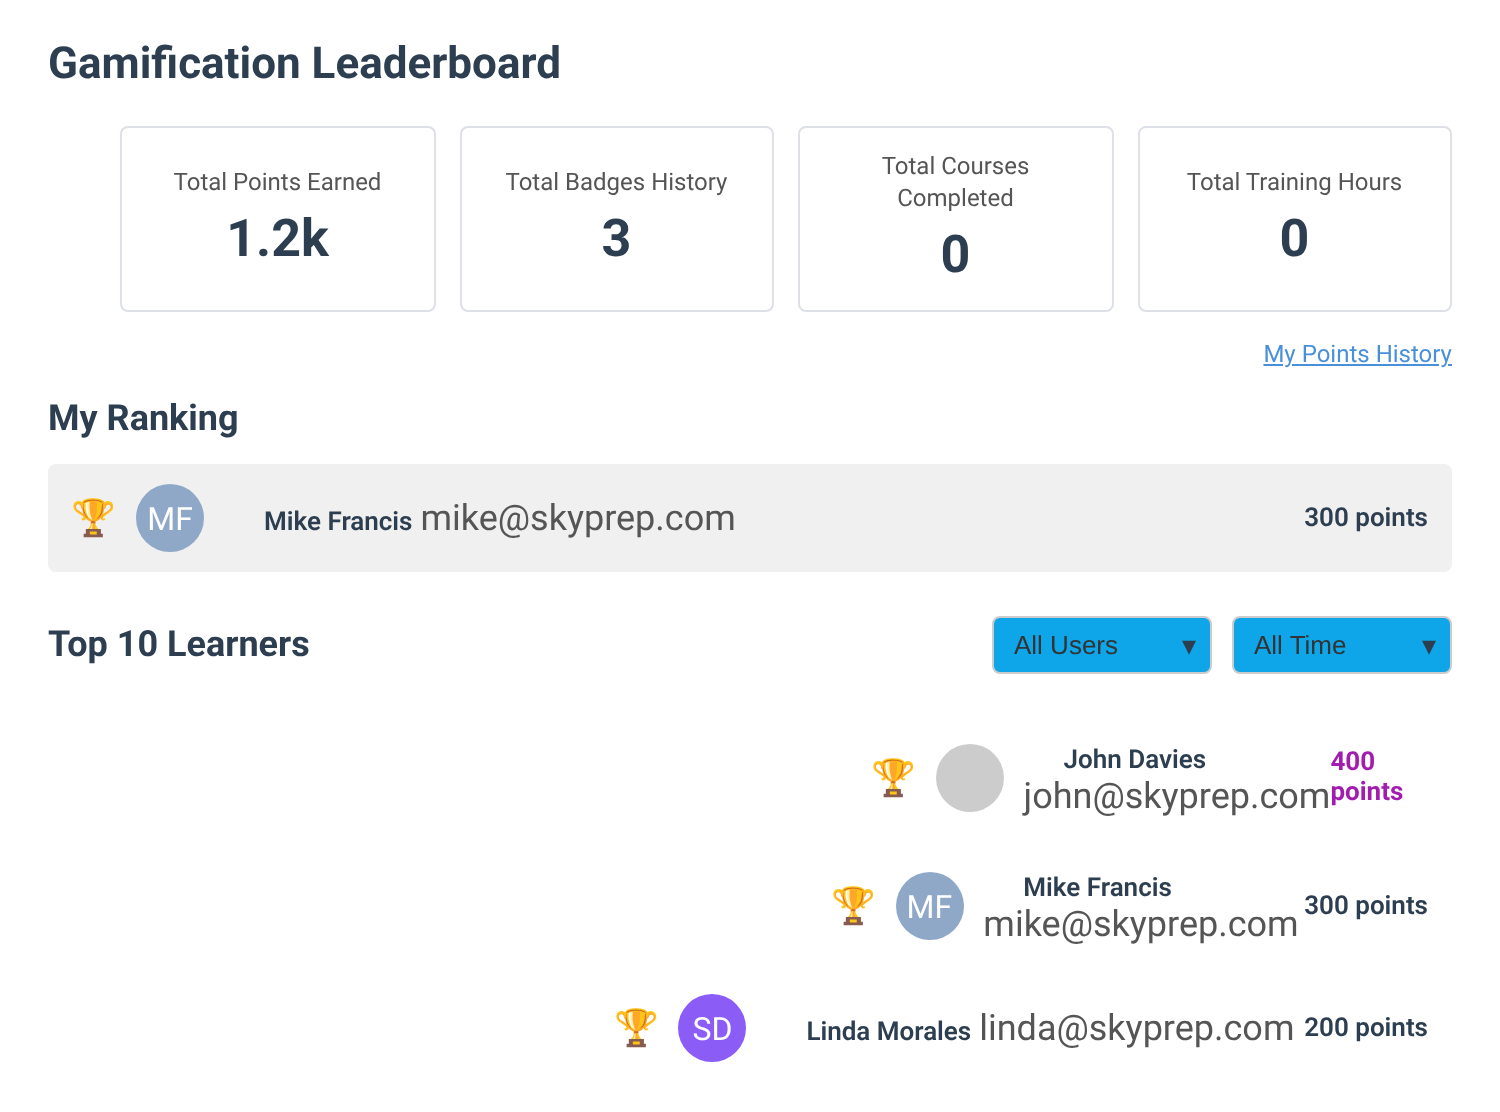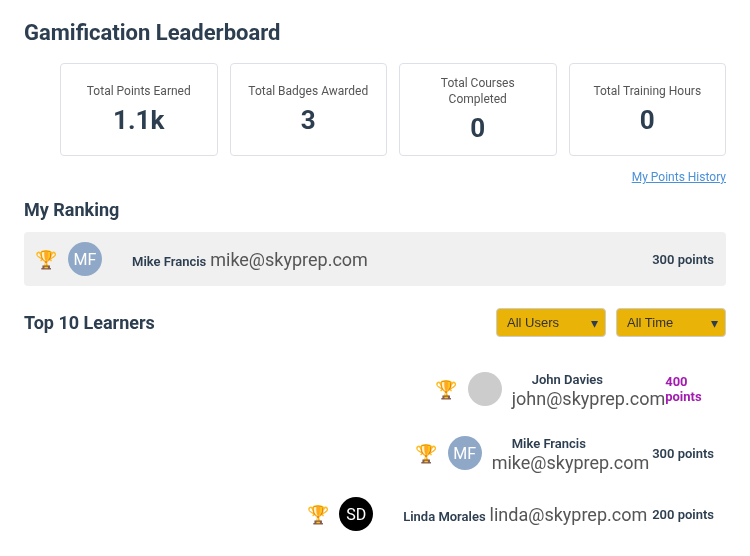--- a/index.html
+++ b/index.html
@@ -146,21 +146,21 @@
       display: flex;
       gap: 10px;
     }
 
     .filter-select {
       border: 1px solid #ccc;
       border-radius: 4px;
       padding: 6px 28px 6px 10px;
       font-size: 13px;
       color: #333;
-      background: #eab308;
+      background: #0ea5e9;
       appearance: none;
       -webkit-appearance: none;
       cursor: pointer;
       position: relative;
       background-image: none;
       min-width: 110px;
     }
 
     .select-wrapper {
       position: relative;
@@ -205,24 +205,24 @@
     .points-normal { color: #2c3e50; font-weight: 600; font-size: 13px; }
   </style>
 </head>
 <body>
 
 <h1 class="page-title">Gamification Leaderboard</h1>
 
 <div class="stats-row">
   <div class="stat-card">
     <div class="stat-label">Total Points Earned</div>
-    <div class="stat-value">1.1k</div>
+    <div class="stat-value">1.2k</div>
   </div>
   <div class="stat-card">
-    <div class="stat-label">Total Badges Awarded</div>
+    <div class="stat-label">Total Badges History</div>
     <div class="stat-value">3</div>
   </div>
   <div class="stat-card">
     <div class="stat-label">Total Courses Completed</div>
     <div class="stat-value">0</div>
   </div>
   <div class="stat-card">
     <div class="stat-label">Total Training Hours</div>
     <div class="stat-value">0</div>
   </div>
@@ -285,21 +285,21 @@
         </div>
         <div class="avatar" style="background: rgb(143, 168, 200);">MF</div>
         <div class="user-info"><span class="user-name">Mike Francis</span> <span class="user-email">mike@skyprep.com</span></div>
         <div class="points-normal">300 points</div>
       </div>
       <div class="learner-row">
         <div class="learner-bar" style="width: 40%; background: linear-gradient(to right, rgb(232, 132, 90), rgb(210, 97, 74));"></div>
         <div class="rank-icon">
           <span style="color:#c87443;font-size:18px;">🏆</span>
         </div>
-        <div class="avatar" style="background: #000000; text-align: right;">SD</div>
+        <div class="avatar" style="background: #8b5cf6; text-align: right;">SD</div>
         <div class="user-info"><span class="user-name">Linda Morales</span> <span class="user-email">linda@skyprep.com</span></div>
         <div class="points-normal">200 points</div>
       </div>
       <div class="learner-row">
         <div class="learner-bar" style="width: 40%; background: linear-gradient(to right, rgb(168, 212, 240), rgb(144, 196, 232));"></div>
         <div class="rank-icon">
           <span style="font-size:13px;font-weight:600;color:#555;">4th</span>
         </div>
         <div class="avatar" style="background: rgb(58, 110, 165);">ST</div>
         <div class="user-info"><span class="user-name">Steven Thomas</span> <span class="user-email">steven@skyprep.com</span></div>

